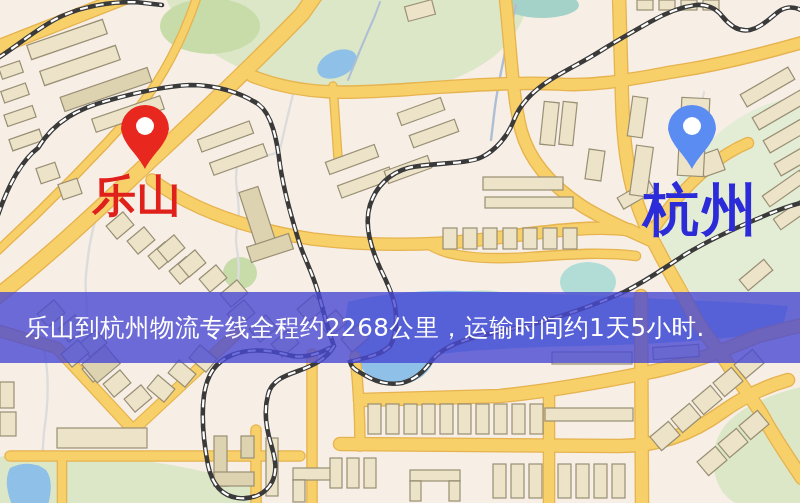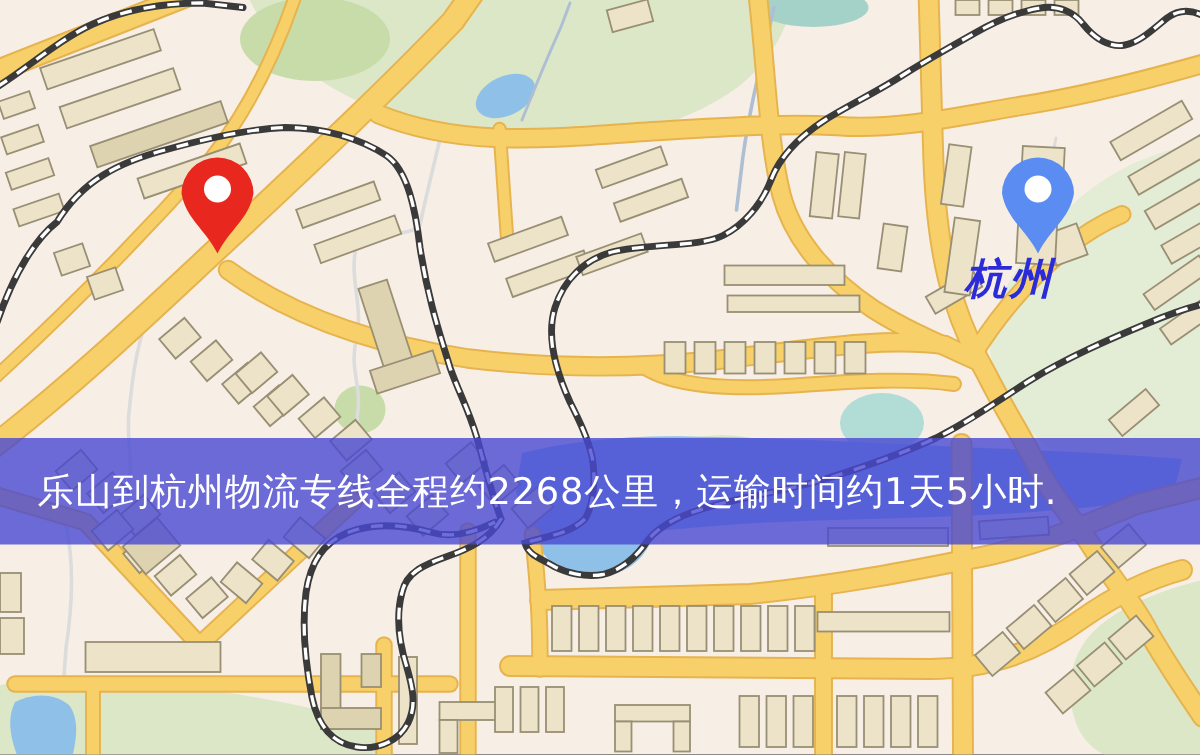--- a/index.html
+++ b/index.html
@@ -9,21 +9,21 @@
     background:var(--background,#f7efe6);
   }
   #map{position:absolute;inset:0;}
   #map svg{display:block;}
   .pin-label{
     position:absolute;font-weight:bold;line-height:1;white-space:nowrap;
     text-shadow:0 0 1px rgba(255,255,255,.35);
     user-select:none;
   }
   .pin-label.origin{left:92px;top:174px;font-size:44px;letter-spacing:1px;color:var(--origin_label,#e0201a);}
-  .pin-label.dest{left:643px;top:172px;font-size:28px;letter-spacing:2px;color:var(--destination_label,#2b2bd8);font-style:italic;}
+  .pin-label.dest{left:643px;top:182px;font-size:56px;letter-spacing:2px;color:var(--destination_label,#2b2bd8);}
   .banner{
     position:absolute;left:0;right:0;top:292px;height:71px;
     background:var(--banner_bg,rgba(72,72,210,.8));
     display:flex;align-items:center;
   }
   .banner span{
     color:var(--banner_text,#fff);font-size:24.5px;letter-spacing:0.5px;
     padding-left:25px;white-space:nowrap;
   }
 </style>
@@ -234,17 +234,18 @@
             <path d="M145,169 C137,153 124,146 121,129 A24,24 0 1 1 169,129 C166,146 153,153 145,169 Z" fill="#e8281e"></path>
             <circle cx="145" cy="126" r="9" fill="#ffffff"></circle>
           </g>
           <g>
             <path d="M692,169 C684,153 671,146 668,129 A24,24 0 1 1 716,129 C713,146 700,153 692,169 Z" fill="#5b8cf2"></path>
             <circle cx="692" cy="126" r="9" fill="#ffffff"></circle>
           </g>
         </g>
       </svg>
     </div>
+  <div class="pin-label origin">乐山</div>
   <div class="pin-label dest">杭州</div>
   <div class="banner">
     <span>乐山到杭州物流专线全程约2268公里，运输时间约1天5小时.</span>
   </div>
 </div>
 
 </body></html>

